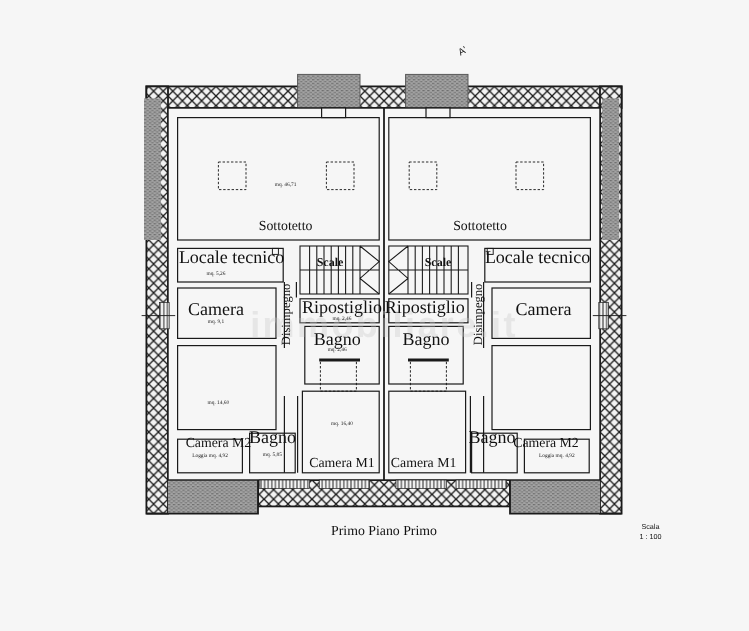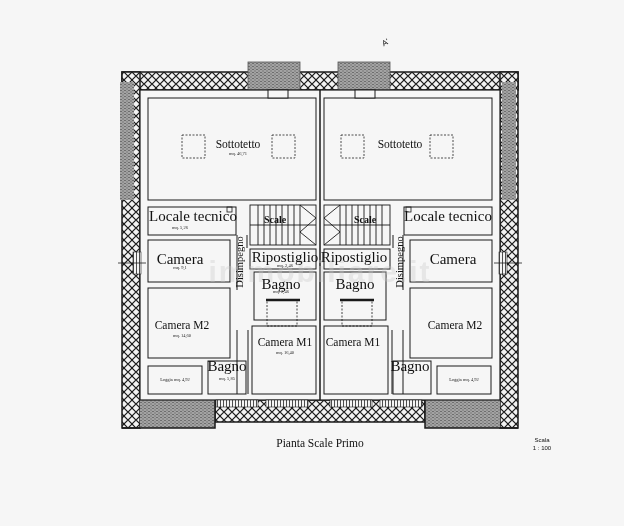--- a/index.html
+++ b/index.html
@@ -2,21 +2,21 @@
 <html><head>
 <meta charset="utf-8">
 <style>
   html, body { margin: 0; padding: 0; }
   body {
     width: 624px; height: 526px; background: #f6f6f6; position: relative; overflow: hidden;
     font-family: "Liberation Serif", "DejaVu Serif", serif; color: #111;
   }
   svg { position: absolute; left: 0; top: 0; }
   .lbl { position: absolute; white-space: nowrap; transform: translate(-50%, -50%); font-size: 15px; line-height: 1; }
-  .lbl.big { font-size: 11.5px; }
+  .lbl.big { font-size: 11.5px; margin-top: 44px; }
   .area { position: absolute; white-space: nowrap; transform: translate(-50%, -50%); font-size: 4.5px; line-height: 1; color: #222; }
   .vlbl { position: absolute; white-space: nowrap; transform: translate(-50%, -50%) rotate(-90deg); font-size: 10.5px; line-height: 1; }
   .title { position: absolute; transform: translate(-50%, -50%); font-size: 11.5px; white-space: nowrap; }
   .scale { position: absolute; font-family: "Liberation Sans", "DejaVu Sans", sans-serif; font-size: 6px; text-align: center; line-height: 1.4; transform: translate(-50%, 0); }
   .north { position: absolute; font-family: "Liberation Sans", sans-serif; font-size: 8px; transform: rotate(-30deg); }
   .wm { position: absolute; font-family: "Liberation Sans", sans-serif; font-size: 30px; color: rgba(200,200,200,0.35); letter-spacing: 2px; transform: translate(-50%,-50%); white-space: nowrap; font-weight: bold; text-align: right; }
 </style>
 </head>
 <body>
 
@@ -190,17 +190,17 @@
 <div class="lbl" style="left:355px;top:284px;">Bagno</div>
 
 <div class="lbl big" style="left:455px;top:326px;">Camera M2</div>
 
 <div class="lbl big" style="left:353px;top:343px;">Camera M1</div>
 
 <div class="lbl" style="left:410px;top:366px;">Bagno</div>
 
 <div class="area" style="left:464px;top:380px;">Loggia mq. 4,92</div>
 
-<div class="title" style="left:320px;top:443px;">Pianta Scale Primo</div>
+<div class="title" style="left:320px;top:443px;">Primo Piano Primo</div>
 <div class="scale" style="left:542px;top:436px;">
   <div>Scala</div>
   <div>1 : 100</div>
 </div>
 
 </body></html>

